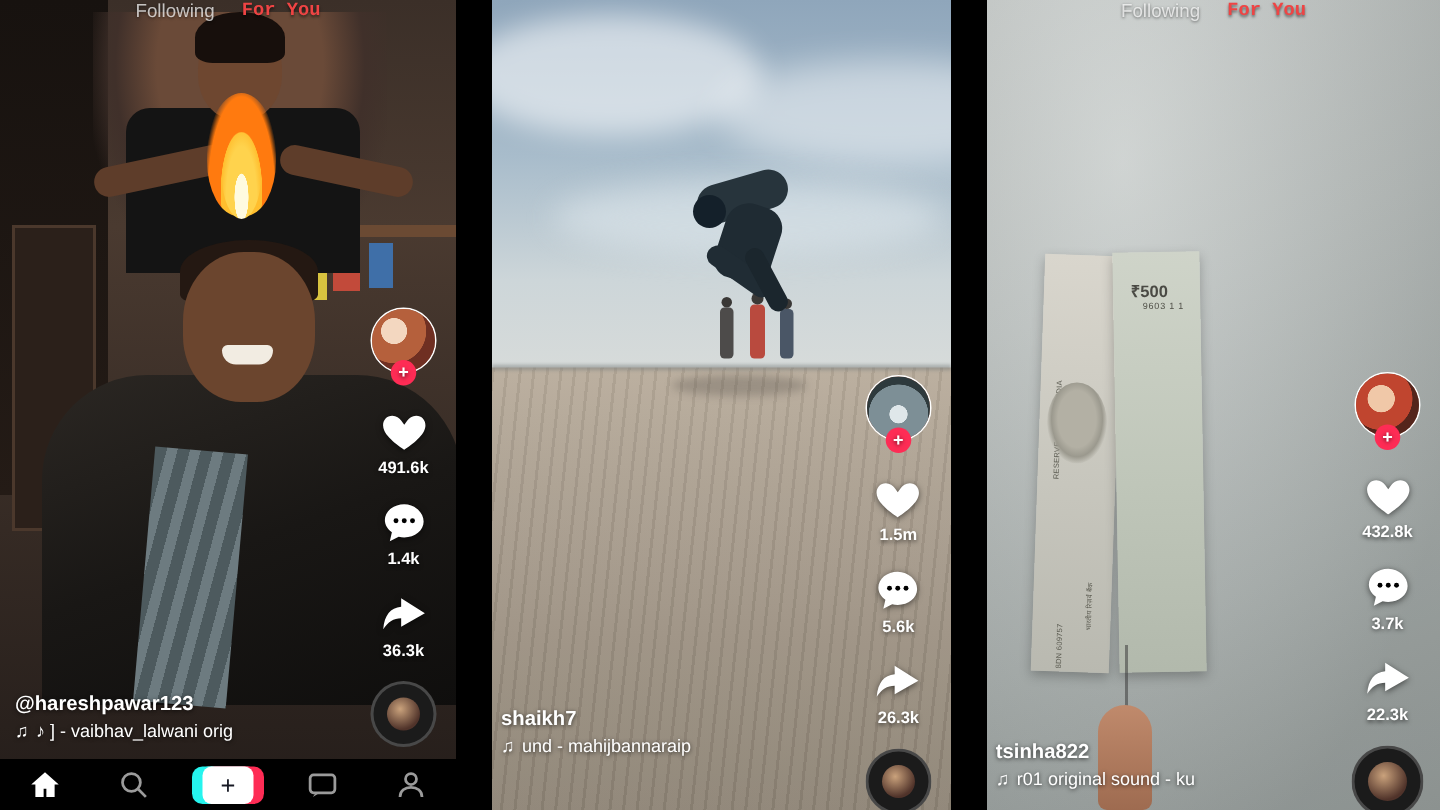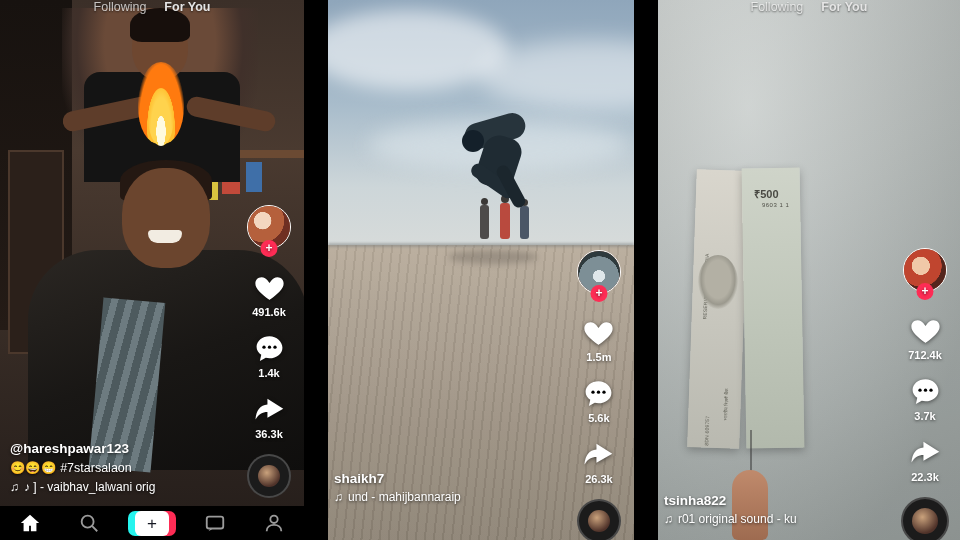--- a/index.html
+++ b/index.html
@@ -39,22 +39,23 @@
     display: flex;
     justify-content: center;
     align-items: flex-start;
     gap: 18px;
     font-size: 12.5px;
     color: rgba(255,255,255,.72);
     z-index: 9;
     text-shadow: 0 1px 2px rgba(0,0,0,.55);
   }
   .topnav .foryou {
-    color: #e5e5e5;
+    color: #ef4444;
     font-weight: bold;
+    font-family: Liberation Mono, monospace;
   }
   .rail {
     position: absolute;
     right: 8px;
     width: 54px;
     z-index: 8;
     display: flex;
     flex-direction: column;
     align-items: center;
     color: #fff;
@@ -381,21 +382,20 @@
         </span>
         <span class="count">36.3k</span>
       </div>
       <div class="disc">
           <div class="inner"></div>
         </div>
     </div>
 
     <div class="caption">
       <div class="user">@hareshpawar123</div>
-      <div class="desc">😊😄😁 #7starsalaon</div>
       <div class="music">
         <span>♫</span>
         <span>♪ ] - vaibhav_lalwani  orig</span>
       </div>
     </div>
 
 
     <div class="tabbar">
       <div class="tab">
         <svg viewBox="0 0 24 24">
@@ -524,21 +524,21 @@
             <div class="a3"></div>
           </div>
         <div class="plusbadge">+</div>
       </div>
       <div class="rail-item">
         <span class="ic">
           <svg viewBox="0 0 24 24">
               <path fill="#fff" d="M12 21s-7.5-4.7-9.6-9.1C.6 8.2 2.6 4.5 6.2 4.5c2 0 3.4 1.1 4.3 2.3l1.5 2 1.5-2c.9-1.2 2.3-2.3 4.3-2.3 3.6 0 5.6 3.7 3.8 7.4C19.5 16.3 12 21 12 21z"></path>
             </svg>
         </span>
-        <span class="count">712.4k</span>
+        <span class="count">432.8k</span>
       </div>
       <div class="rail-item">
         <span class="ic">
           <svg viewBox="0 0 24 24">
               <path fill="#fff" d="M12 3C6.8 3 2.6 6.4 2.6 10.7c0 2.4 1.3 4.5 3.4 5.9L5 21l4.3-2.2c.85.2 1.75.3 2.7.3 5.2 0 9.4-3.4 9.4-7.7S17.2 3 12 3z"></path>
               <circle cx="8" cy="11" r="1.2" fill="#000"></circle>
               <circle cx="12" cy="11" r="1.2" fill="#000"></circle>
               <circle cx="16" cy="11" r="1.2" fill="#000"></circle>
             </svg>
         </span>

